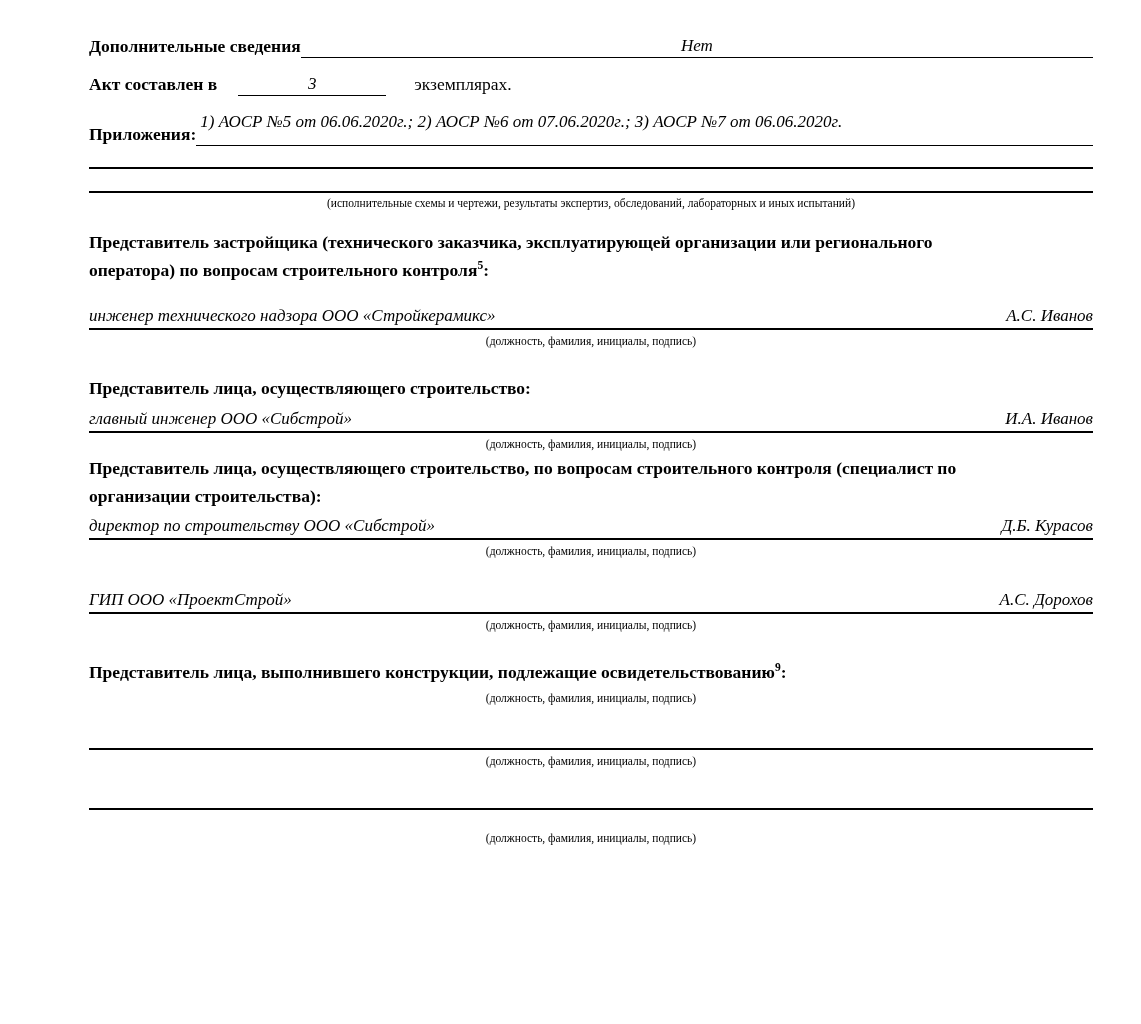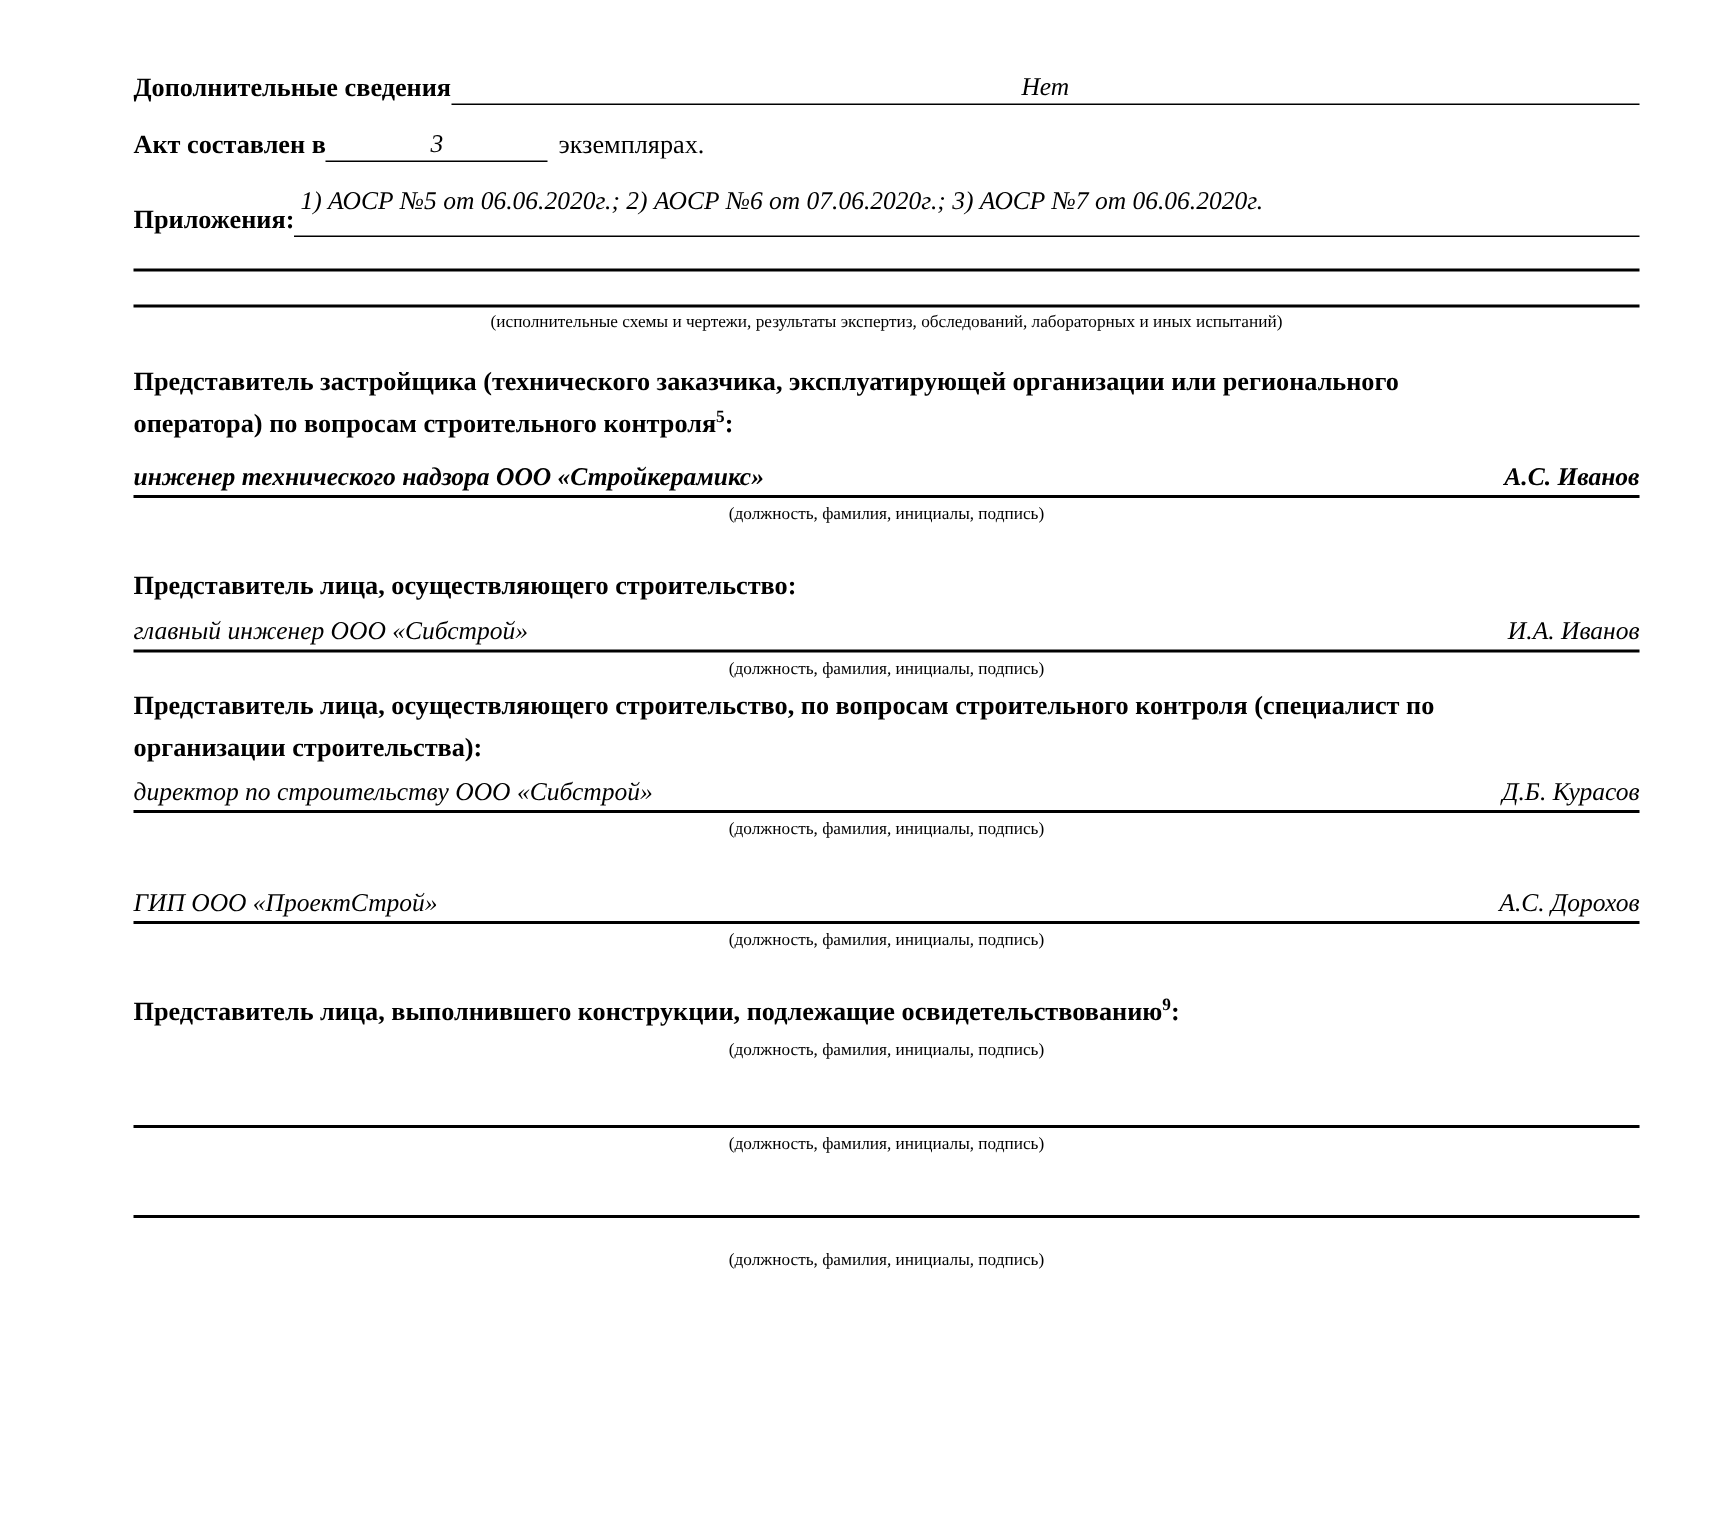--- a/index.html
+++ b/index.html
@@ -38,39 +38,39 @@
     vertical-align: super;
     line-height: 0;
   }
 
   
   .row {
     display: flex;
     align-items: flex-end;
   }
   .row-addinfo { margin-top: 36px; }
-  .row-copies  { margin-top: 16px; }
+  .row-copies  { margin-top: 16px; gap: 21px; }
   .row-annex   { margin-top: 16px; }
 
   .label {
     font-weight: bold;
     font-size: 17.5px;
     white-space: nowrap;
     padding-bottom: 1px;
   }
   .fill {
     border-bottom: 1.5px solid #000;
     text-align: center;
     font-style: italic;
     font-size: 17px;
     padding-bottom: 1px;
     white-space: nowrap;
     overflow: hidden;
   }
-  .fill-grow { flex: 1 1 auto; margin-top: 12px; }
+  .fill-grow { flex: 1 1 auto; }
   .fill-fixed { width: 148px; flex: 0 0 148px; }
   .after-label {
     font-weight: normal;
     font-size: 17.5px;
     white-space: nowrap;
     padding-left: 7px;
     padding-bottom: 1px;
   }
   .fill-annex {
     border-bottom: 1.5px solid #000;
@@ -158,21 +158,21 @@
     <div class="caption" style="padding-top:4px;">(исполнительные схемы и чертежи, результаты экспертиз, обследований, лабораторных и иных испытаний)</div>
 
     <div style="height:18px;"></div>
     <div>
       <div class="sig-heading">
         <div>Представитель застройщика (технического заказчика, эксплуатирующей организации или регионального</div>
         <div>
           <span>оператора) по вопросам строительного контроля</span><sup>5</sup><span>:</span>
         </div>
       </div>
-      <div class="sig-line" style="margin-top:12px;font-weight:bold;">
+      <div class="sig-line" style="margin-top:22px;">
         <span class="sig-pos">инженер технического надзора ООО «Стройкерамикс»</span>
         <span class="sig-name">А.С. Иванов</span>
       </div>
       <div class="sig-caption">(должность, фамилия, инициалы, подпись)</div>
     </div>
 
     <div style="height:27px;"></div>
     <div>
       <div class="sig-heading">
         <div>Представитель лица, осуществляющего строительство:</div>

